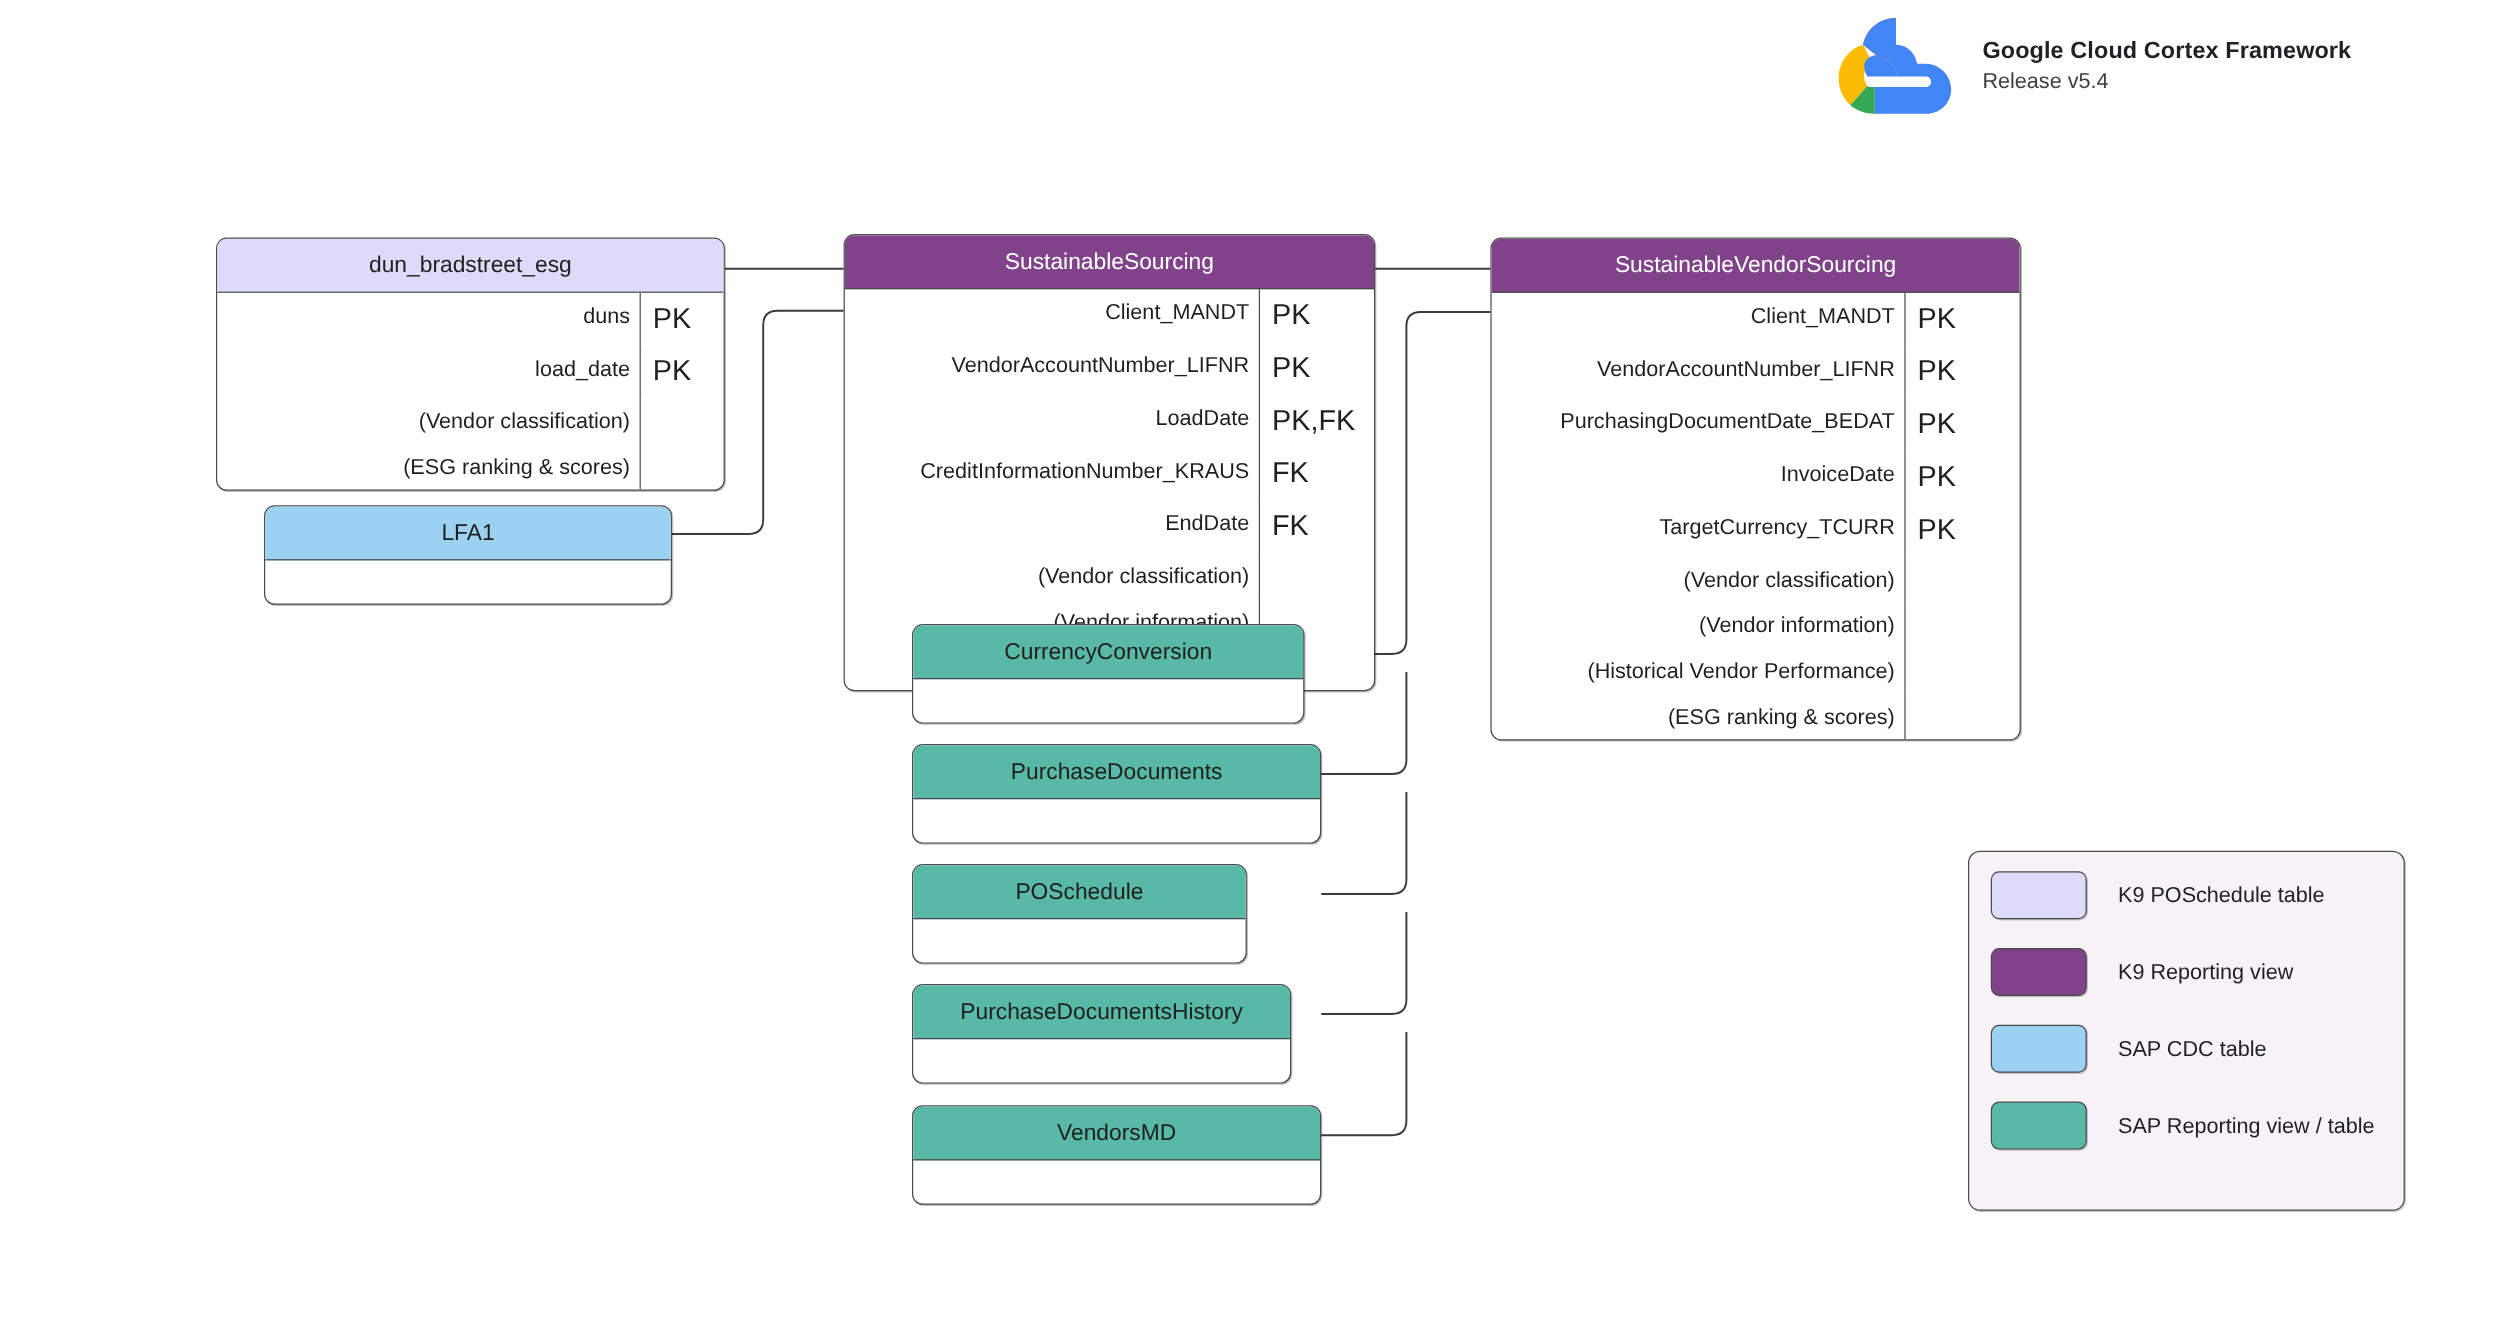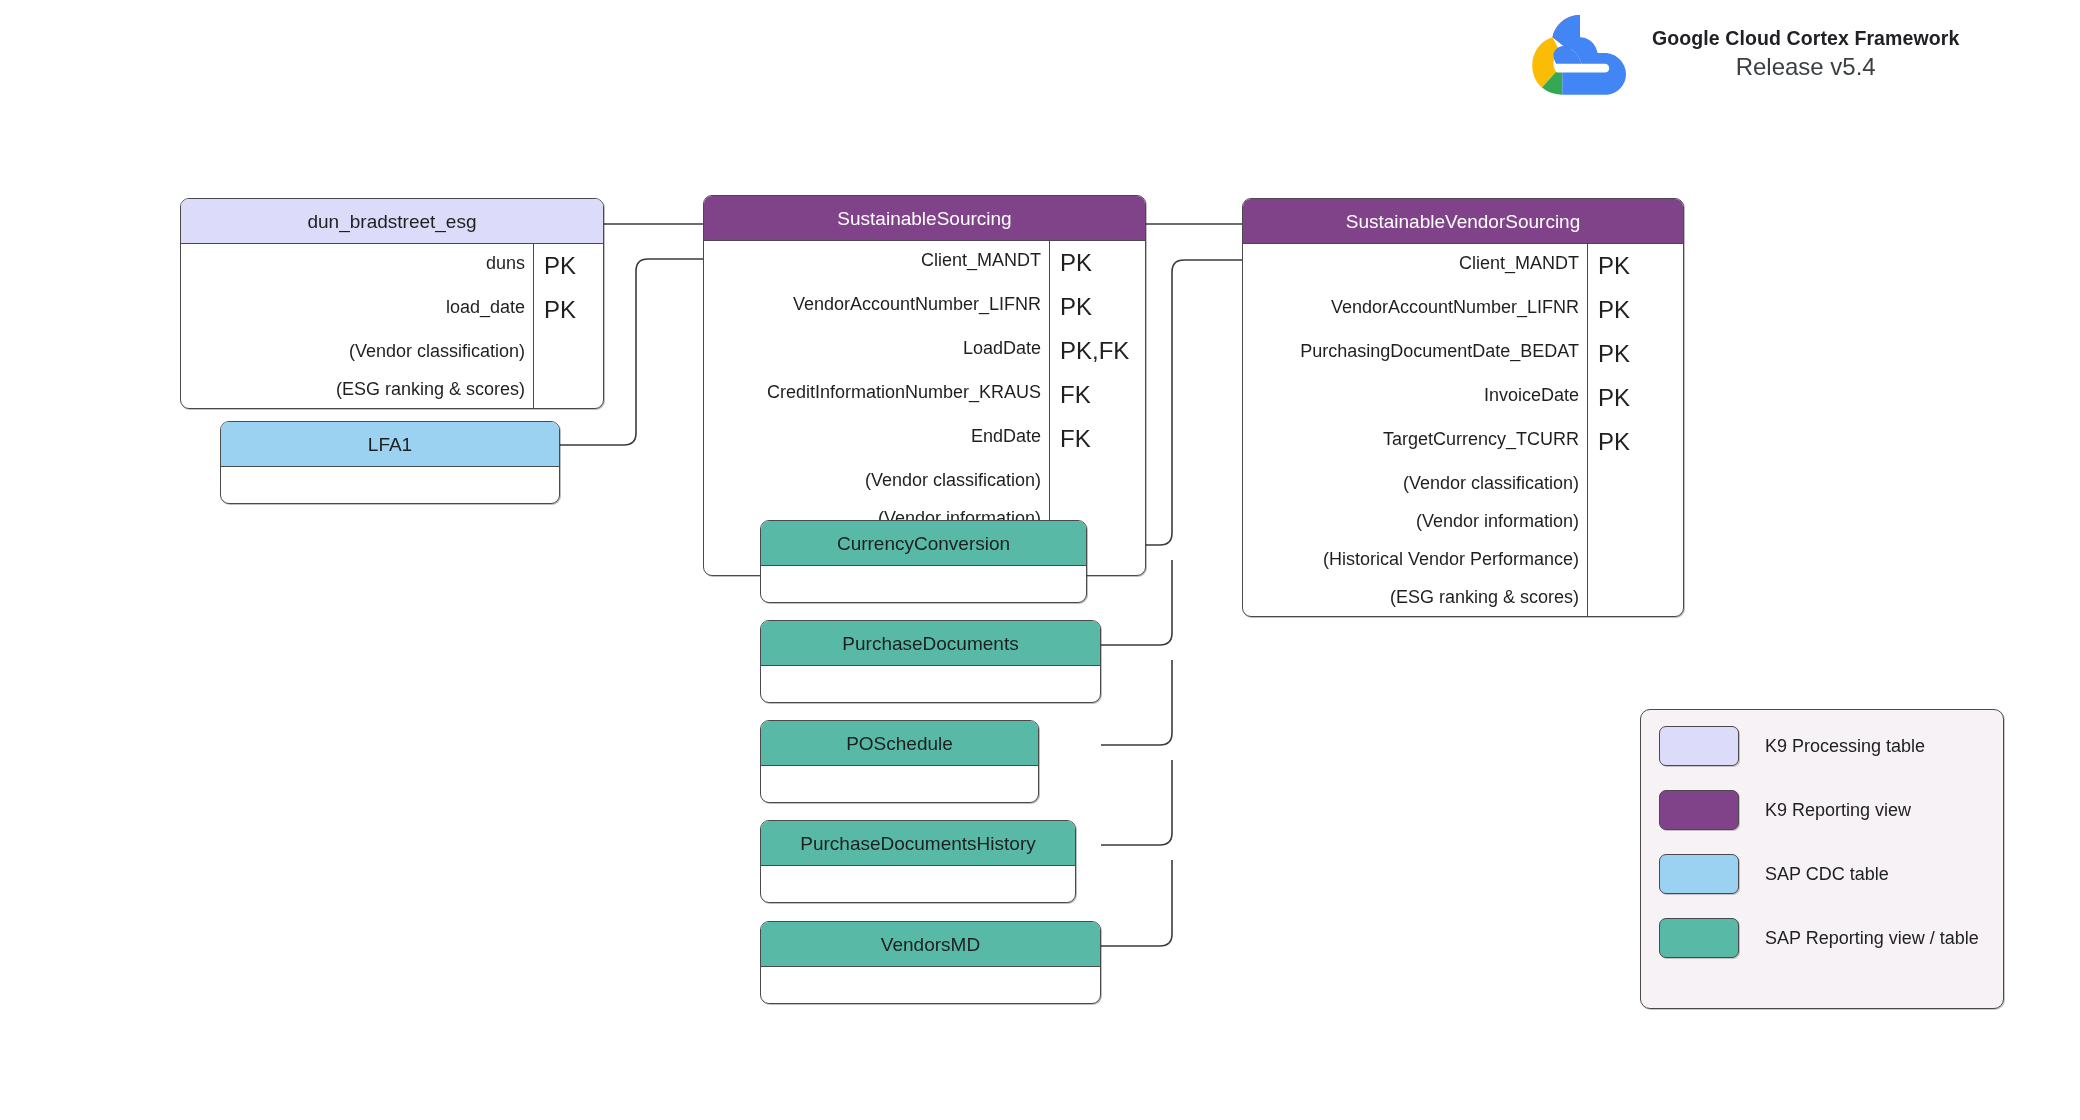--- a/index.html
+++ b/index.html
@@ -31,24 +31,23 @@
     flex: 0 0 auto;
   }
   #brand .brand-text { line-height: 1.25; }
   #brand .brand-title {
     font-size: 19.5px;
     font-weight: bold;
     color: #202124;
     letter-spacing: .1px;
   }
   #brand .brand-release {
-    font-size: 24px;
+    font-size: 18px;
     color: #3c4043;
     margin-top: 2px;
-    text-align: center;
   }
 
   
   #wires {
     position: absolute;
     left: 0; top: 0;
     width: 2080px; height: 1120px;
     pointer-events: none;
   }
   #wires path {
@@ -316,21 +315,21 @@
 
 <div class="entity simple" style="left:760px; top:921px; width:341px;">
   <div class="ent-header hdr-sapview">VendorsMD</div>
   <div class="ent-empty"></div>
 </div>
 
 <div id="legend">
   <div class="legend-rows">
     <div class="legend-row">
       <div class="swatch" style="background:#DCDCFA"></div>
-      <div class="legend-label">K9 Processing table</div>
+      <div class="legend-label">K9 POSchedule table</div>
     </div>
     <div class="legend-row">
       <div class="swatch" style="background:#80438A"></div>
       <div class="legend-label">K9 Reporting view</div>
     </div>
     <div class="legend-row">
       <div class="swatch" style="background:#9BD2F2"></div>
       <div class="legend-label">SAP CDC table</div>
     </div>
     <div class="legend-row">

